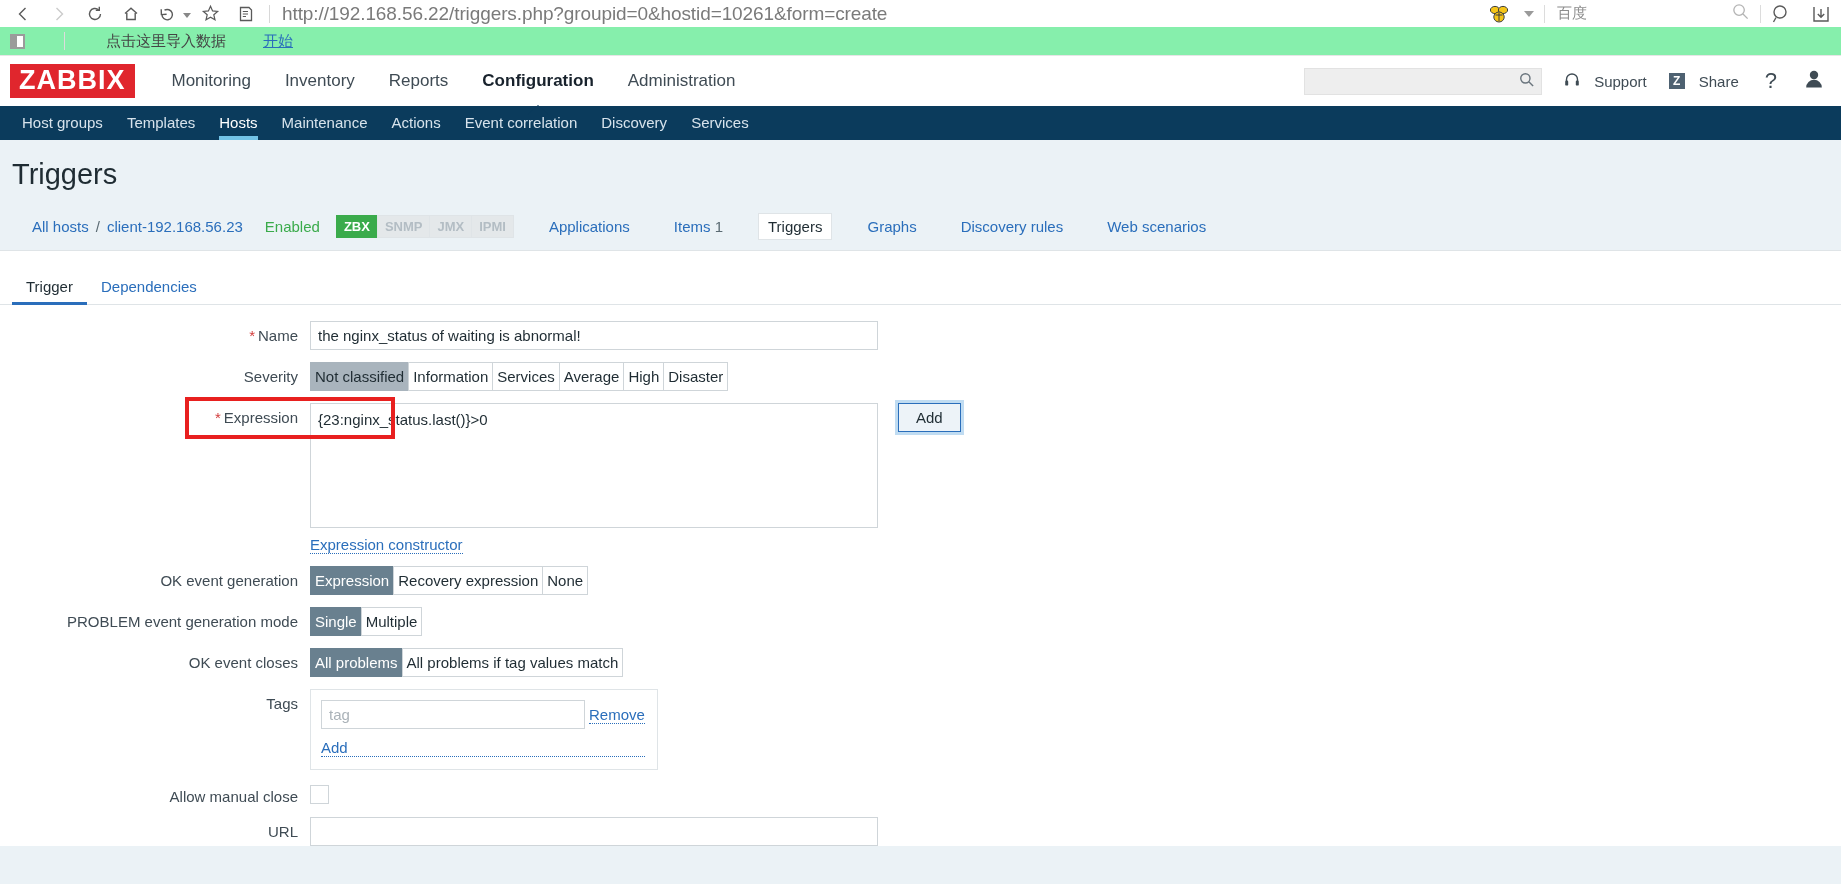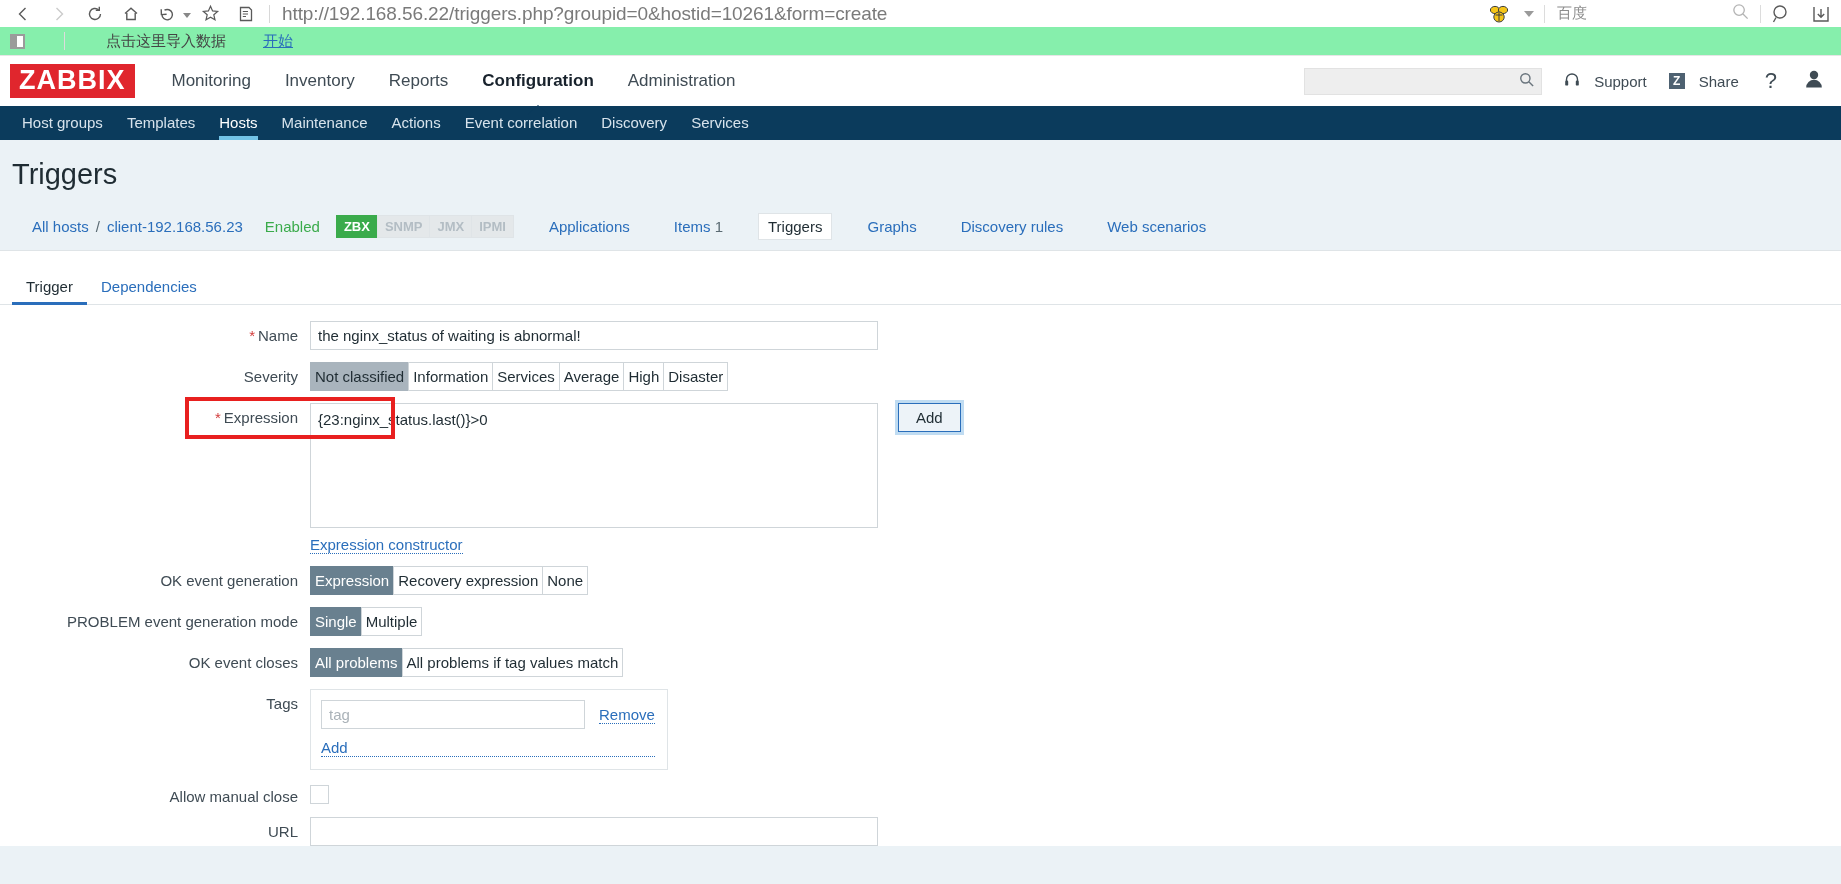--- a/index.html
+++ b/index.html
@@ -278,21 +278,21 @@
   }
   .link-inline {
     color: #2a6ebb; font-size: 15px; text-decoration: none;
     border-bottom: 1px dotted #2a6ebb; cursor: pointer;
   }
 
   .tags-box {
     border: 1px solid #dfe4e7; padding: 10px 12px 12px 10px;
     display: inline-block; background: #ffffff;
   }
-  .tags-row { display: flex; align-items: center; gap: 10px; }
+  .tags-row { display: flex; align-items: center; gap: 0; }
   .tag-remove {
     color: #2a6ebb; font-size: 15px; margin-left: 4px;
     text-decoration: none; border-bottom: 1px dotted #2a6ebb; cursor:pointer;
   }
   .tags-add { display:block; margin-top: 10px; }
 
   .checkbox-sq {
     width: 19px; height: 19px; border: 1px solid #cfd5d9; background:#fff;
     cursor: pointer; margin-top: 3px;
   }

